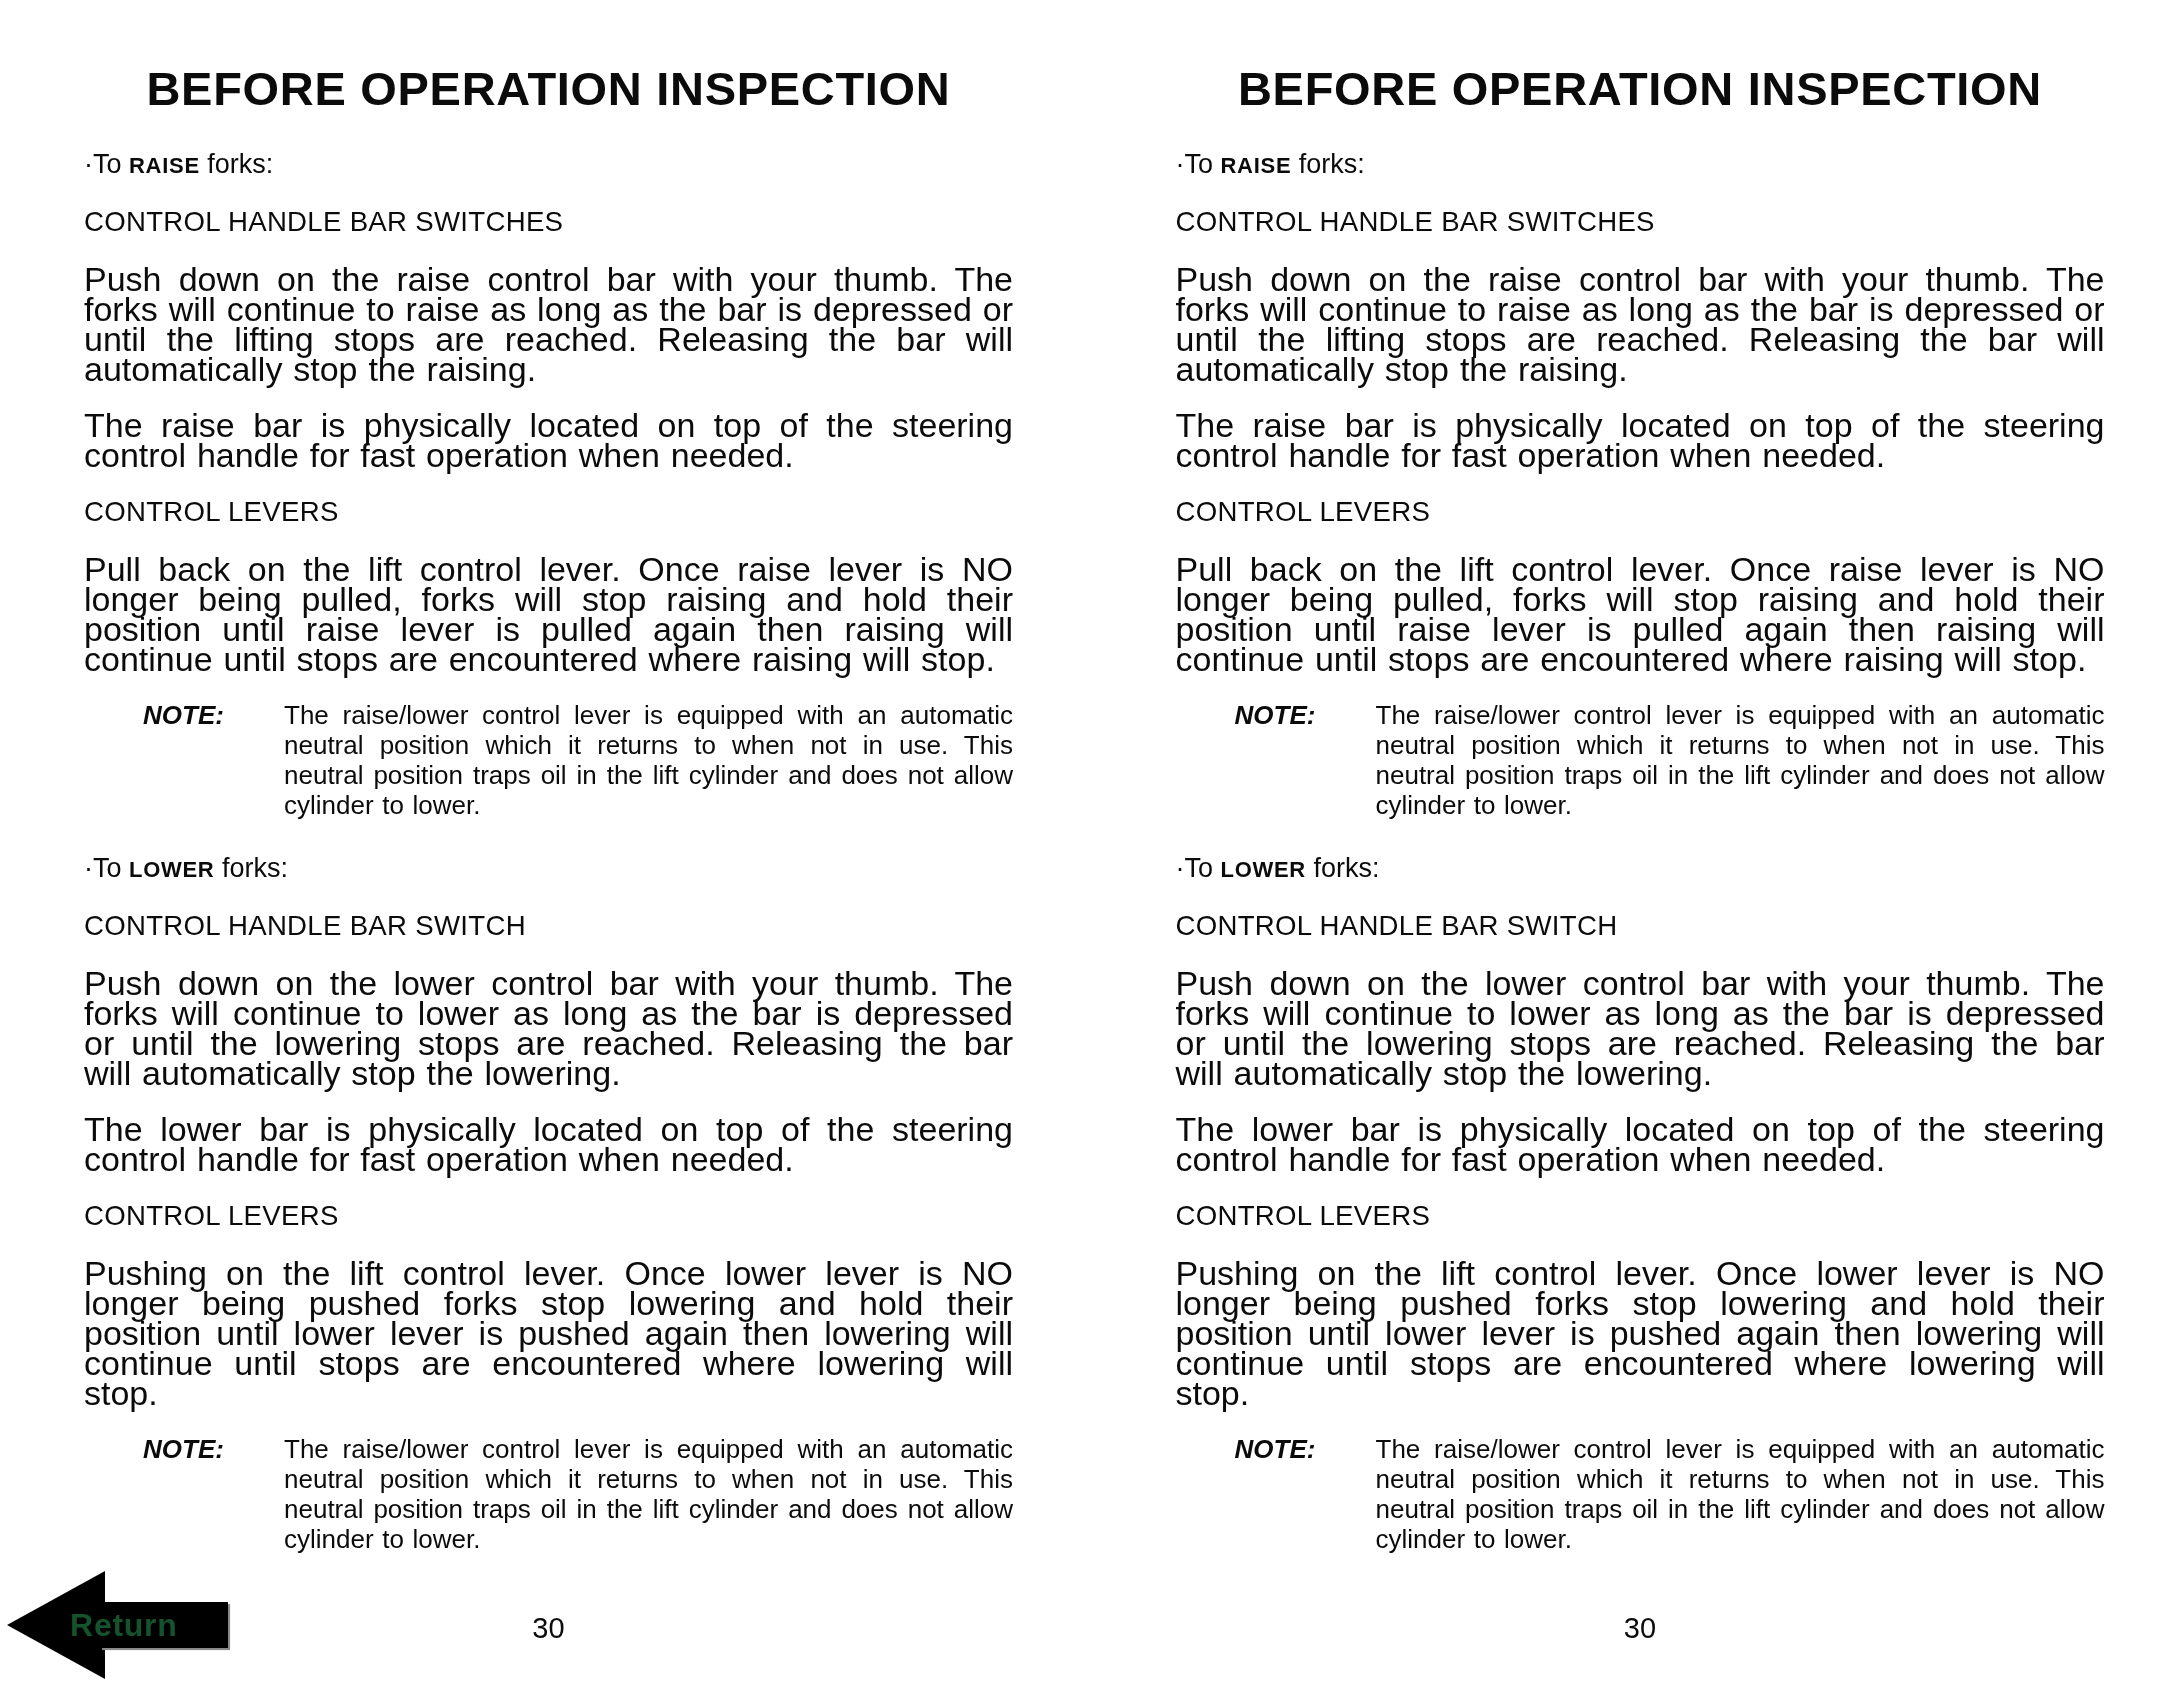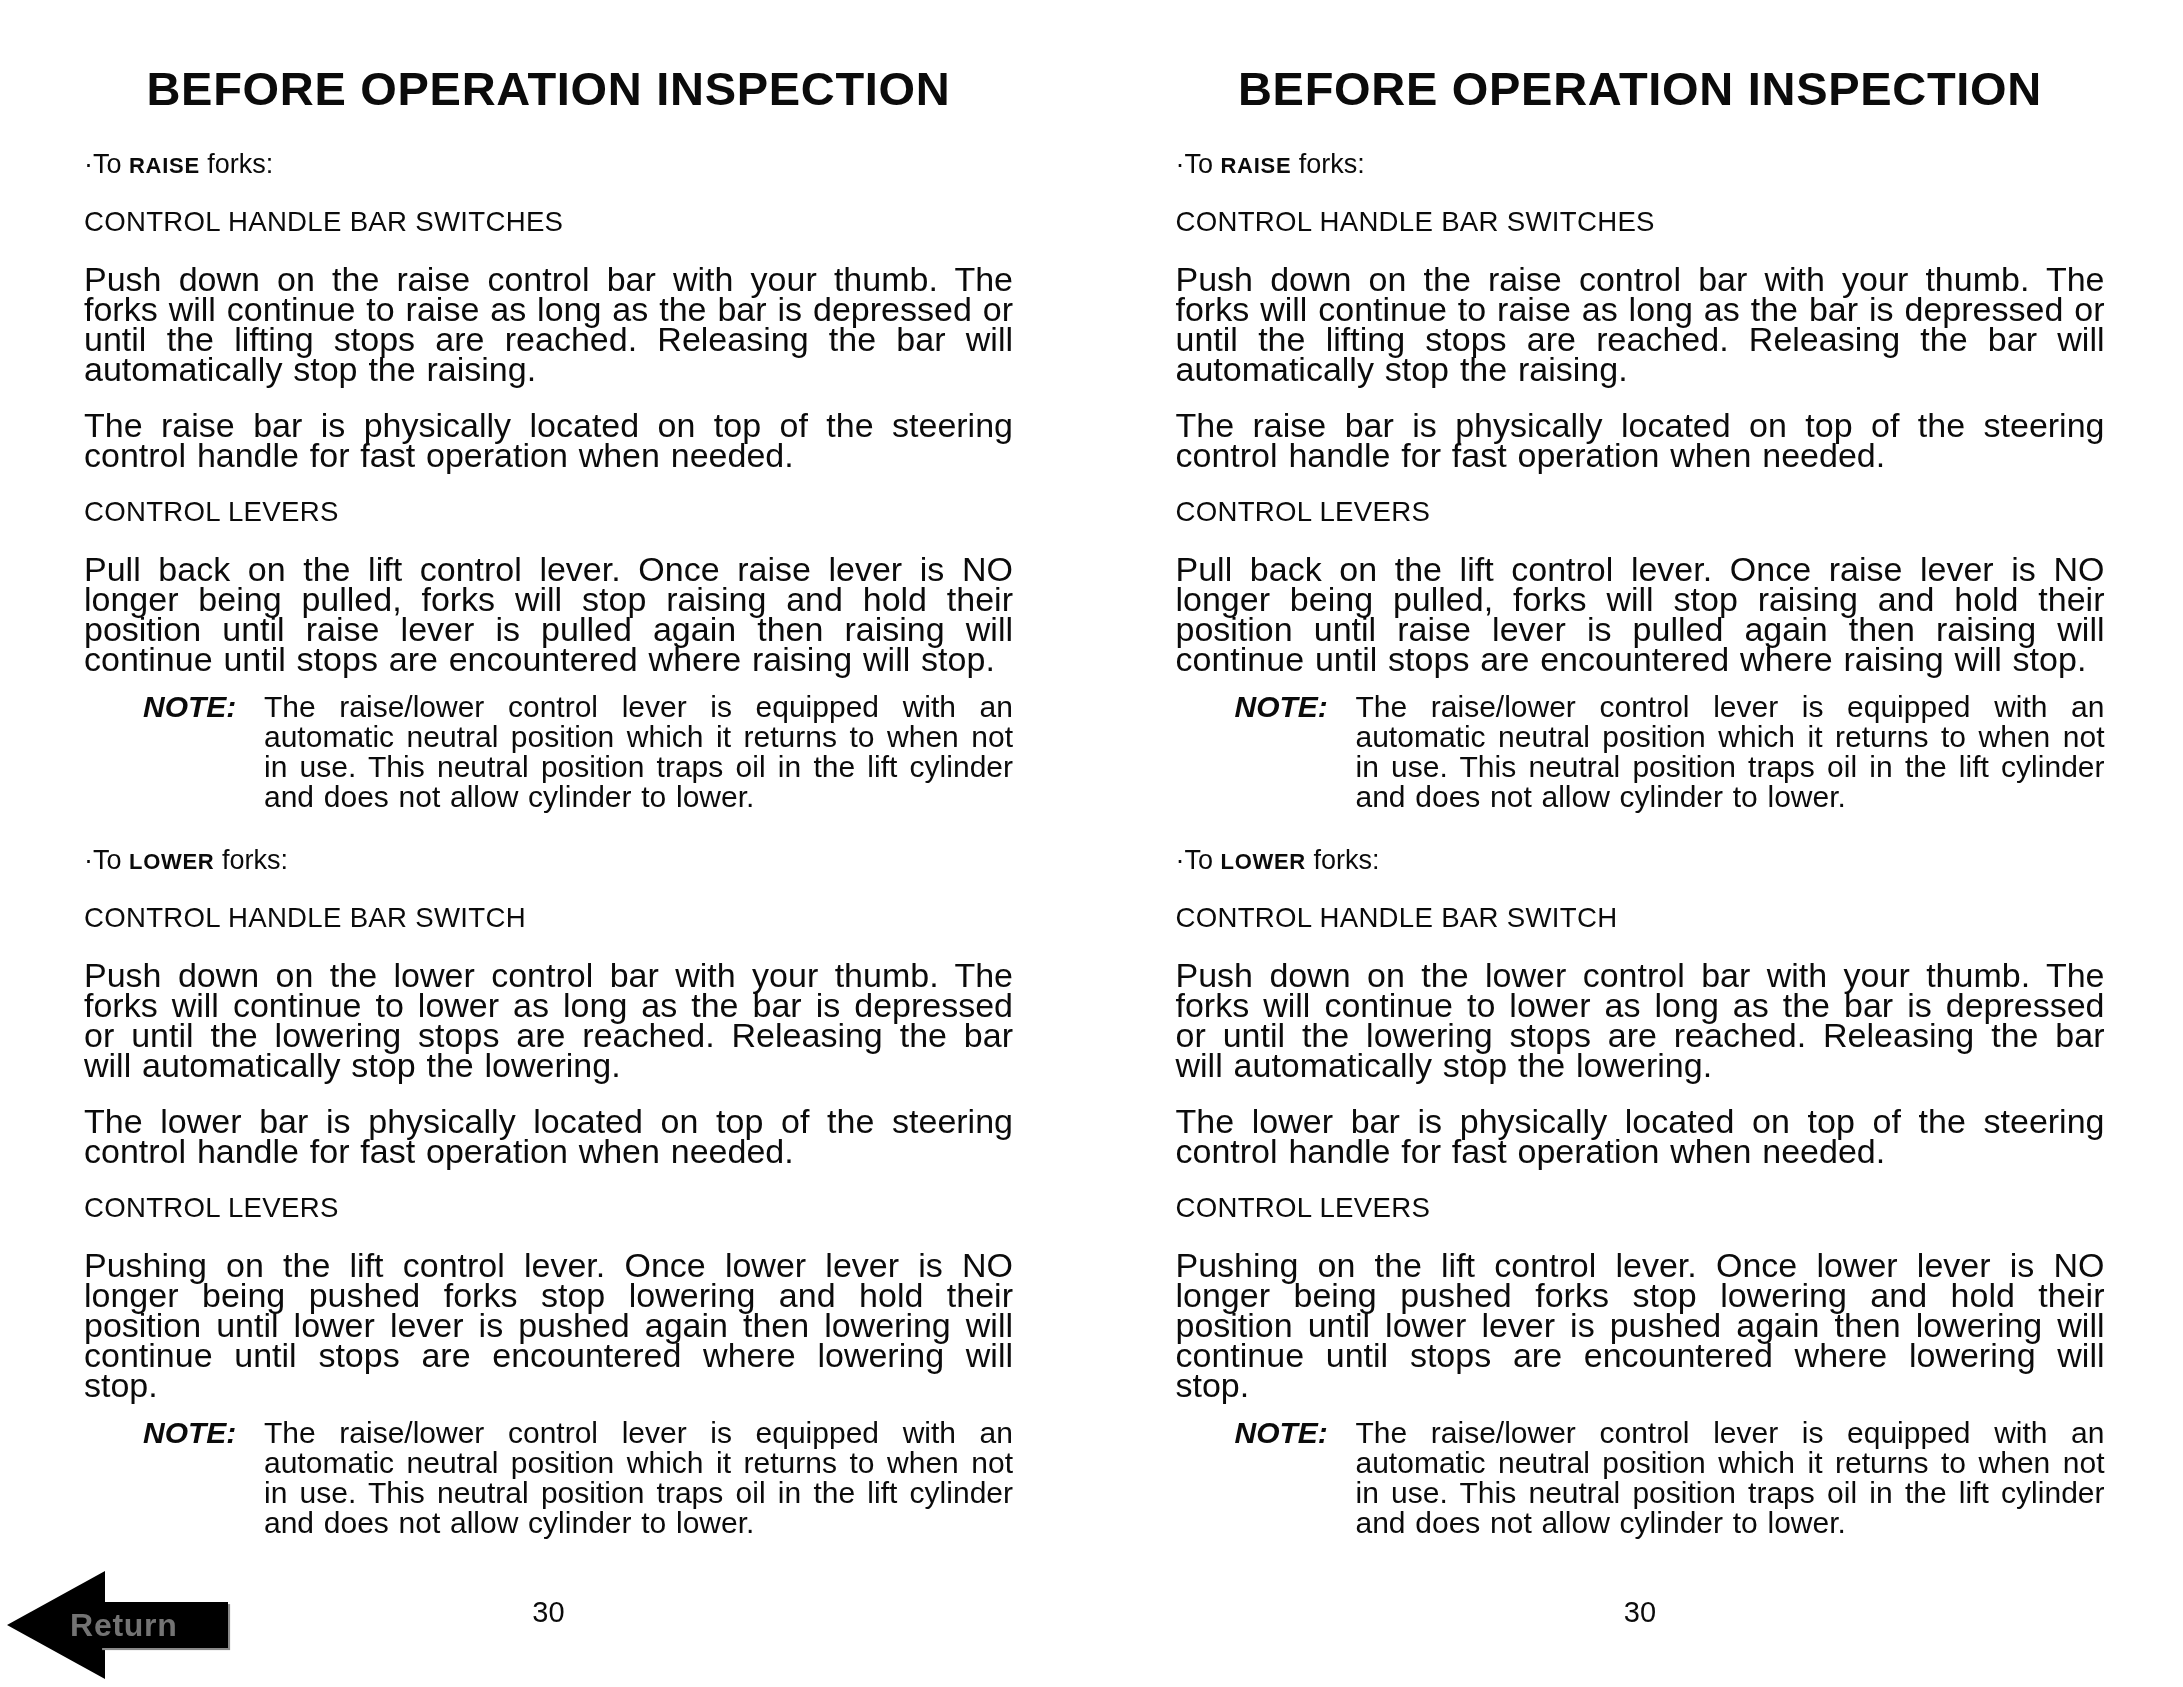--- a/index.html
+++ b/index.html
@@ -42,25 +42,26 @@
   }
   .para {
     margin-top: 26px;
     font-size: 34px;
     line-height: 30px;
     text-align: justify;
     word-spacing: 1.4px;
   }
   .para b { font-weight: normal; }
   .note {
-    margin-top: 18px;
+    margin-top: 26px;
     display: flex;
     padding-left: 59px;
-    font-size: 30px;
+    font-size: 26px;
     line-height: 30px;
+    gap: 20px;
   }
   .note-label {
     flex: none;
     width: 121px;
     font-weight: bold;
     font-style: italic;
   }
   .note-text {
     flex: 1;
     text-align: justify;
@@ -97,21 +98,21 @@
     top: 32px;
     width: 128px;
     height: 46px;
     background: #000000;
     box-shadow: 2.1px 2.1px 0 #8a8a8a;
   }
   .return-label {
     position: absolute;
     left: 66px;
     top: 37px;
-    color: #737373;
+    color: #14532d;
     font-weight: bold;
     font-size: 32px;
     letter-spacing: 0.7px;
   }
 </style>
 </head>
 <body>
 
 <div class="spread">
 

